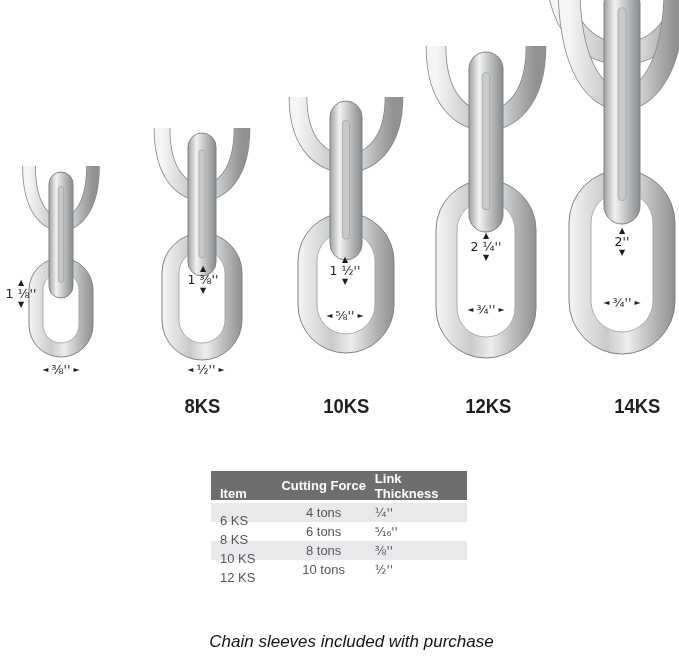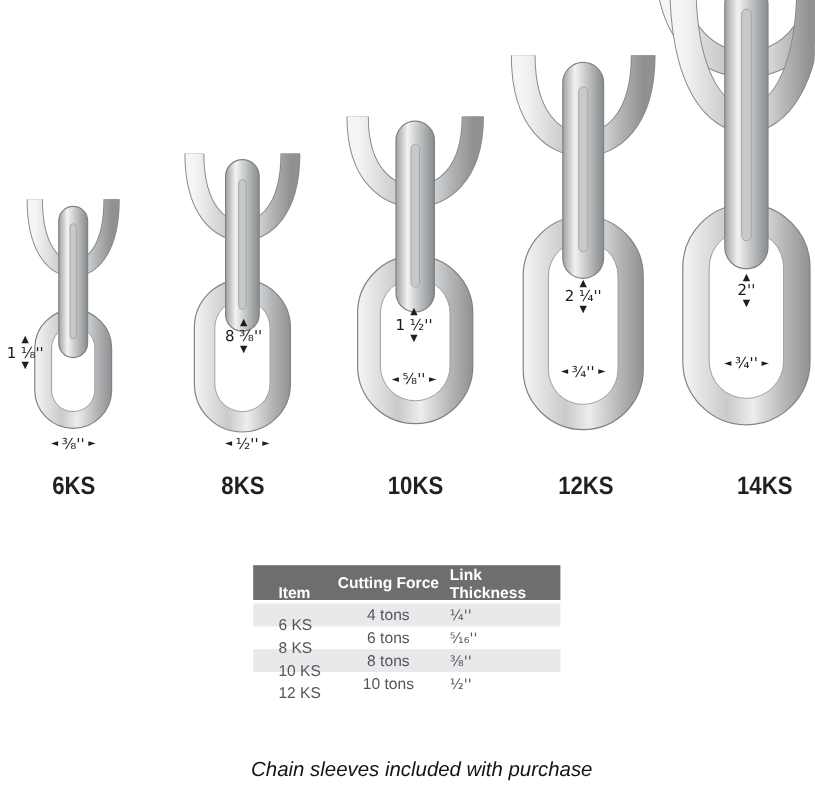--- a/index.html
+++ b/index.html
@@ -25,21 +25,21 @@
   .size-label span{display:inline-block;transform:scaleX(0.88);}
   
   #spec-table{position:absolute;left:211px;top:471px;width:256px;}
   .thead{
     display:flex;height:29px;align-items:center;background:var(--header-bg,#6d6e70);
     color:var(--header-text,#fff);font-weight:700;font-size:13px;
   }
   .tbody{margin-top:3px;}
   .trow{display:flex;height:19px;align-items:center;font-size:13px;color:var(--row-text,#54565a);}
   .trow.alt{background:var(--row-alt,#e8e9ea);}
-  .c-item{width:24%;padding-left:21px;box-sizing:border-box;text-align:left;margin-top:15px;}
+  .c-item{width:24%;padding-left:9px;box-sizing:border-box;text-align:left;margin-top:15px;}
   .c-force{width:40%;text-align:center;}
   .c-thick{width:36%;}
   .frac{font-family:"DejaVu Sans",sans-serif;font-size:12px;}
   
   #caption{
     position:absolute;left:12px;top:632px;width:679px;text-align:center;
     font-style:italic;font-size:17px;color:#141414;
   }
 </style>
 </head>
@@ -100,27 +100,24 @@
   <div class="vdim" style="left:-2px;top:279px;width:46px">
     <span class="tri">▲</span>
     <span class="dim-text">1 ⅛''</span>
     <span class="tri">▼</span>
   </div>
   <div class="hdim" style="left:21px;top:363px;width:80px">
     <span class="tri">◄</span>
     <span class="dim-text">⅜''</span>
     <span class="tri">►</span>
   </div>
-  <div class="size-label" style="left:11px;top:395px;width:100px">
-    <span>6KS</span>
-  </div>
 
   <div class="vdim" style="left:173px;top:265px;width:60px">
     <span class="tri">▲</span>
-    <span class="dim-text">8 ⅜''</span>
+    <span class="dim-text">1 ⅜''</span>
     <span class="tri">▼</span>
   </div>
   <div class="hdim" style="left:166px;top:363px;width:80px">
     <span class="tri">◄</span>
     <span class="dim-text">½''</span>
     <span class="tri">►</span>
   </div>
   <div class="size-label" style="left:152px;top:395px;width:100px">
     <span>8KS</span>
   </div>

